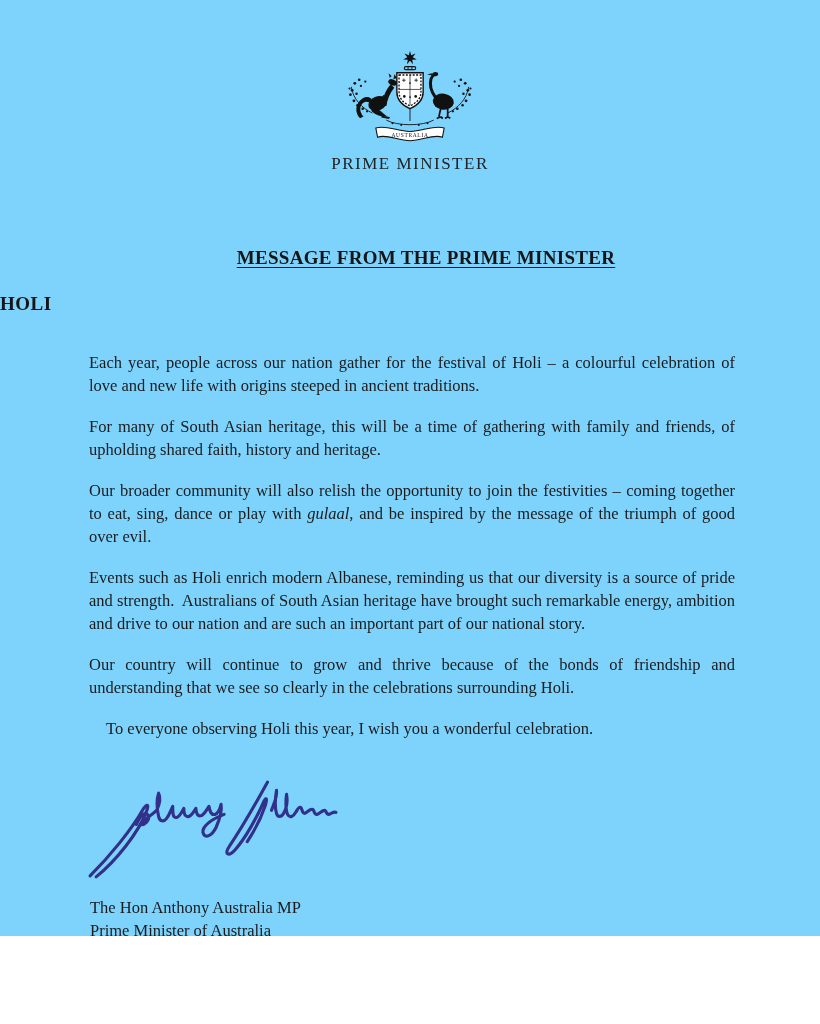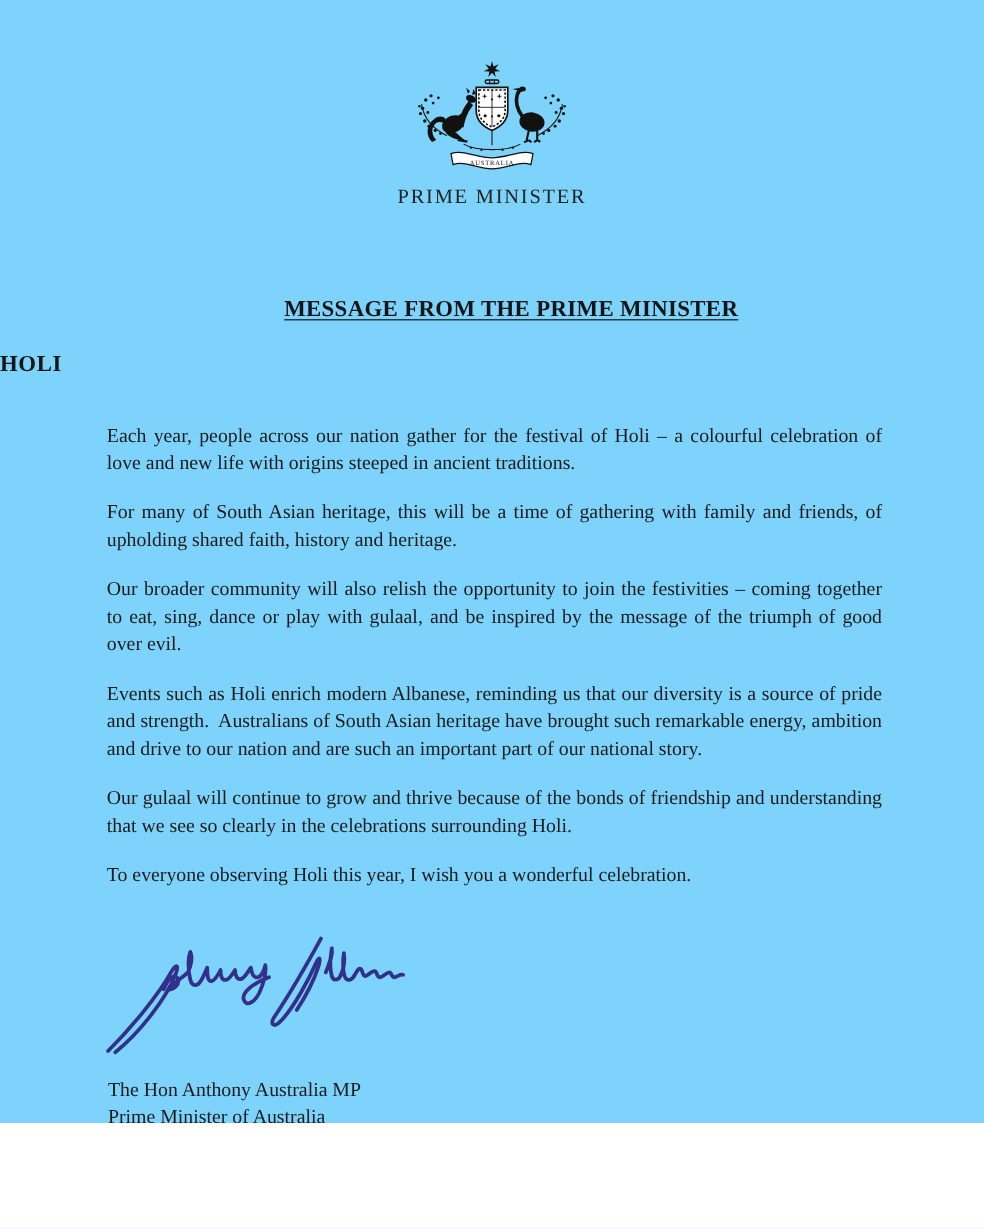--- a/index.html
+++ b/index.html
@@ -64,22 +64,22 @@
     width: 646px;
   }
   .para {
     margin: 0 0 18px 0;
     font-size: 16.5px;
     line-height: 23px;
     text-align: justify;
     white-space: pre-wrap;
     color: #1b1b1d;
   }
-  .para:last-child { margin-bottom: 0; }
-  .ital { }
+  .para:last-child { margin-bottom: 0; margin-left: 17px; }
+  .ital { font-style: italic; }
   .signature-svg {
     position: absolute;
     left: 80px;
     top: 770px;
   }
   .signoff {
     position: absolute;
     left: 90px;
     top: 896px;
     font-size: 16.5px;
@@ -196,21 +196,21 @@
 
   <div class="msg-title">MESSAGE FROM THE PRIME MINISTER</div>
 
   <div class="msg-subject">HOLI</div>
 
   <div class="body-text">
     <p class="para">Each year, people across our nation gather for the festival of Holi – a colourful celebration of love and new life with origins steeped in ancient traditions.</p>
     <p class="para">For many of South Asian heritage, this will be a time of gathering with family and friends, of upholding shared faith, history and heritage.</p>
     <p class="para"><span>Our broader community will also relish the opportunity to join the festivities – coming together to eat, sing, dance or play with </span><span class="ital">gulaal</span><span>, and be inspired by the message of the triumph of good over evil.</span></p>
     <p class="para">Events such as Holi enrich modern Albanese, reminding us that our diversity is a source of pride and strength.  Australians of South Asian heritage have brought such remarkable energy, ambition and drive to our nation and are such an important part of our national story.</p>
-    <p class="para">Our gulaal will continue to grow and thrive because of the bonds of friendship and understanding that we see so clearly in the celebrations surrounding Holi.</p>
+    <p class="para">Our country will continue to grow and thrive because of the bonds of friendship and understanding that we see so clearly in the celebrations surrounding Holi.</p>
     <p class="para">To everyone observing Holi this year, I wish you a wonderful celebration.</p>
   </div>
 
   <svg class="signature-svg" width="262" height="116" viewBox="0 0 260 115" aria-hidden="true">
     <g fill="none" stroke="#31308a" stroke-width="3.1" stroke-linecap="round" stroke-linejoin="round">
 
       <path d="M10,105 C30,85 52,58 62,40 C66,33 69,33 66,41 C58,62 36,90 16,106"></path>
 
       <path d="M56,54 C60,44 66,40 68,46 C69,50 64,55 60,54 C64,48 70,46 76,40 C79,34 80,27 78,23 C76,28 76,38 78,46 C79,51 83,52 86,48 C89,44 90,40 92,36 C92,42 92,48 96,47 C99,46 101,42 103,38 C103,43 104,47 108,46 C111,45 113,41 115,38 C115,43 117,47 121,45 C124,43 126,39 128,36 C129,41 130,45 134,44 C137,43 139,38 140,34 C141,40 139,48 135,57 C131,65 124,69 122,62 C121,56 130,49 143,44"></path>
 

